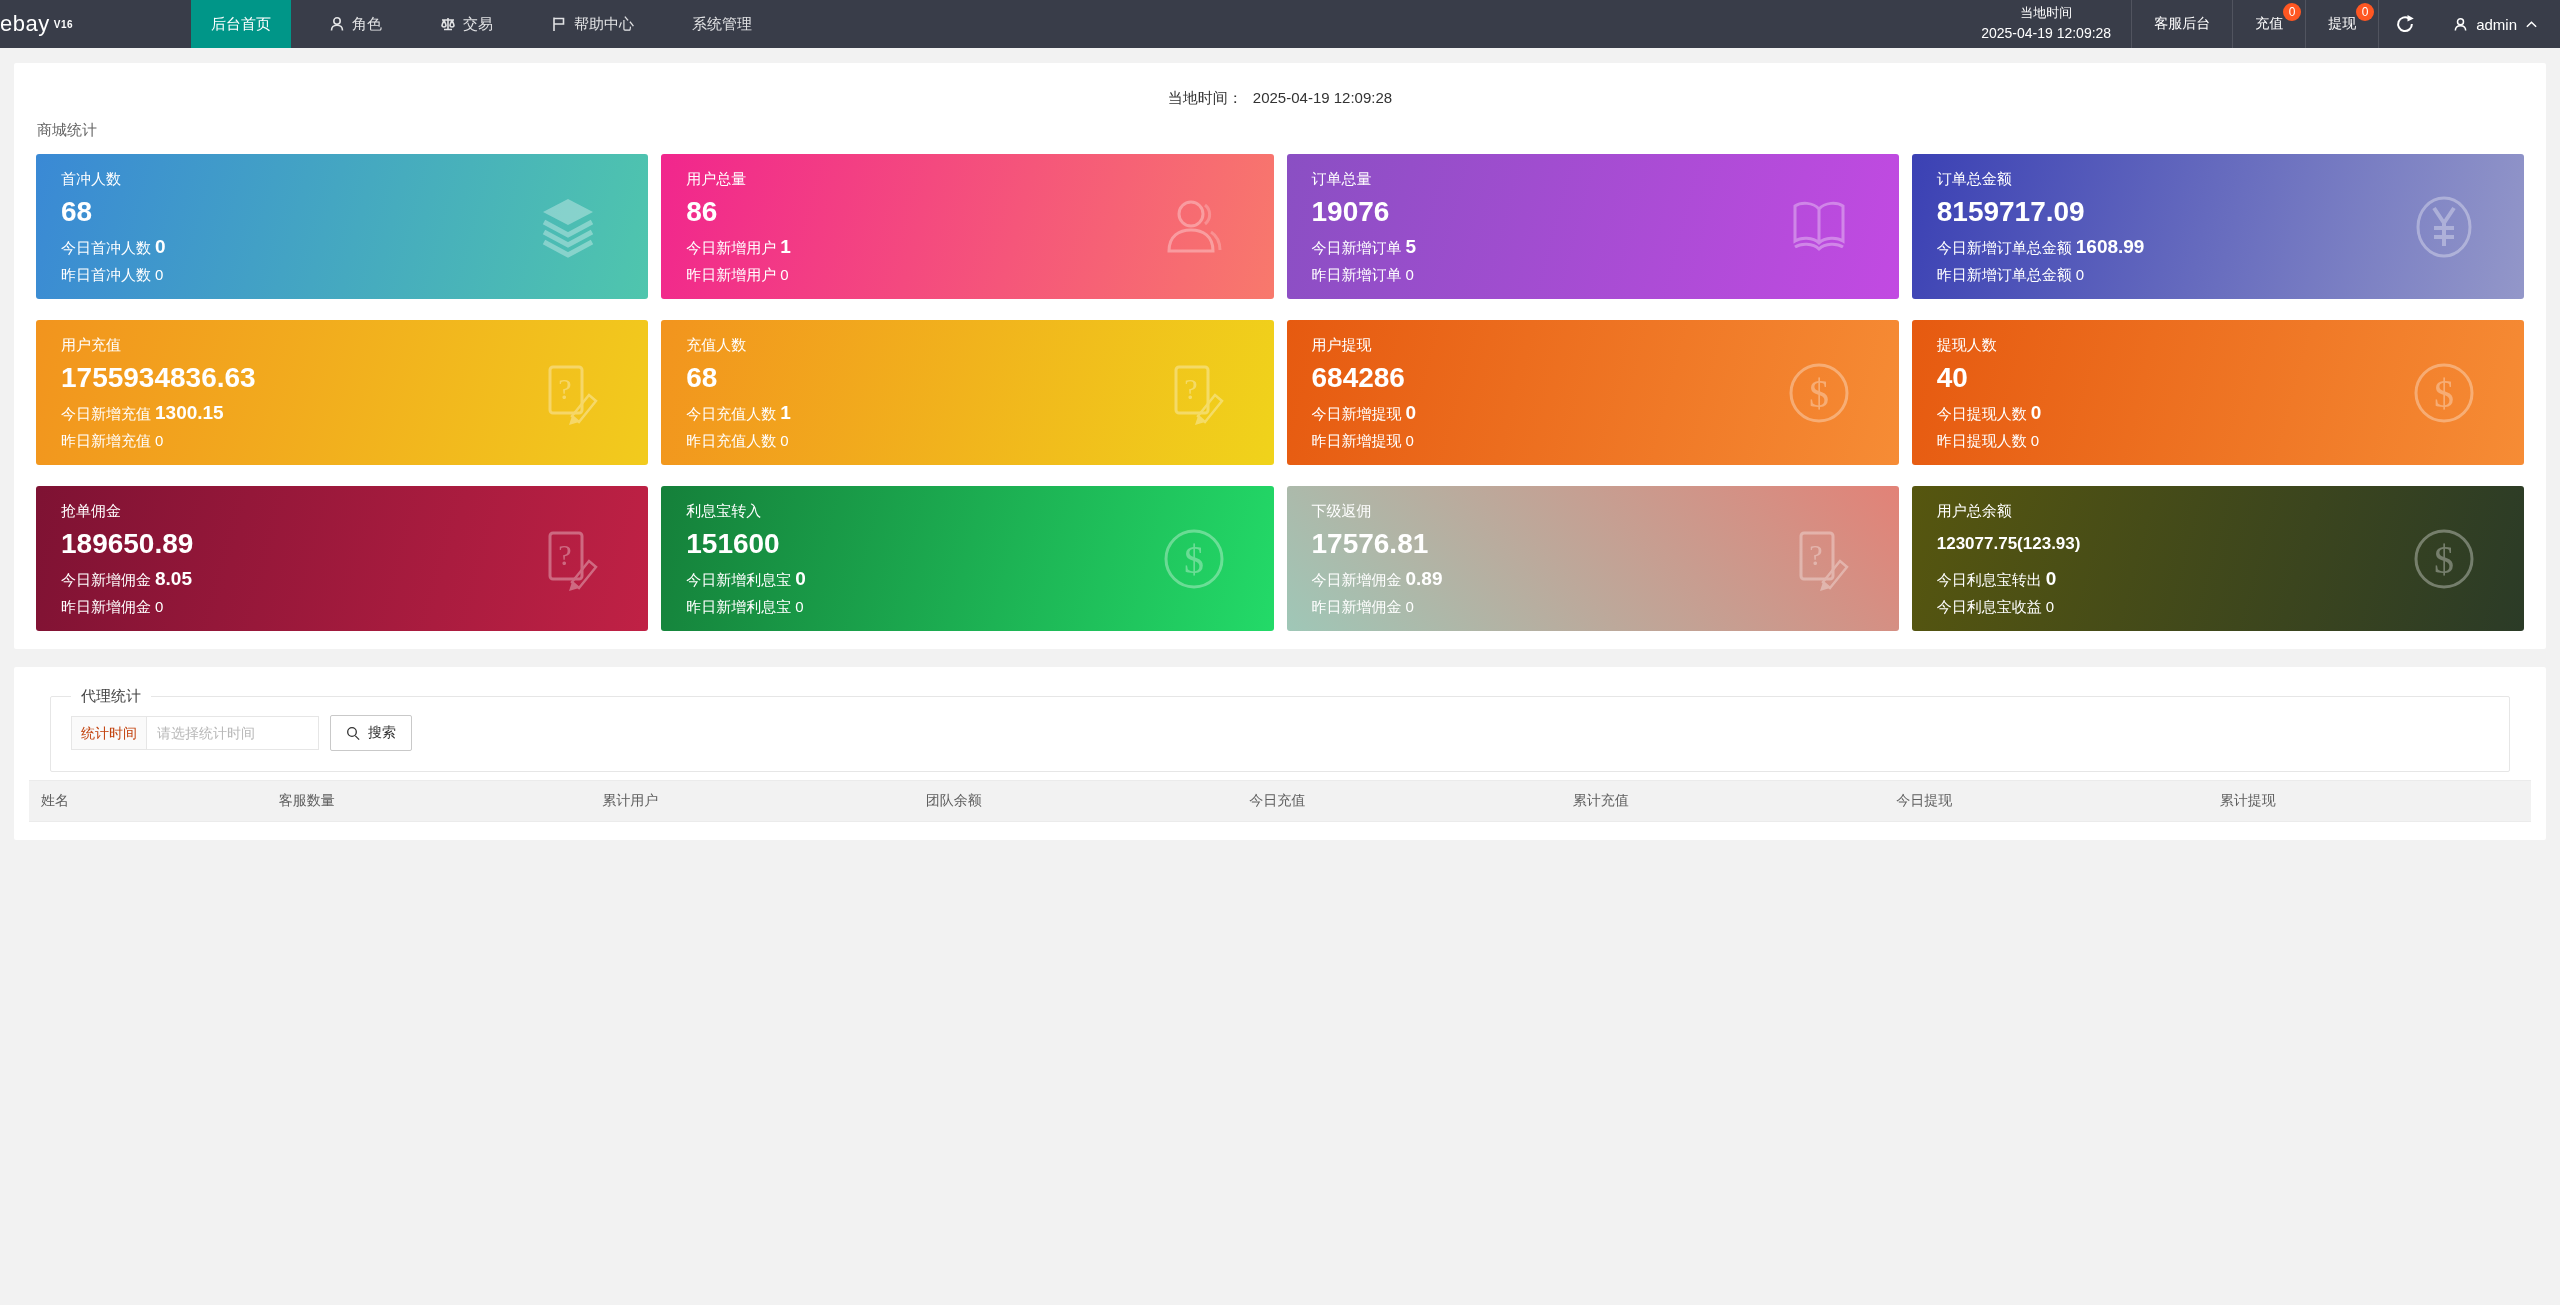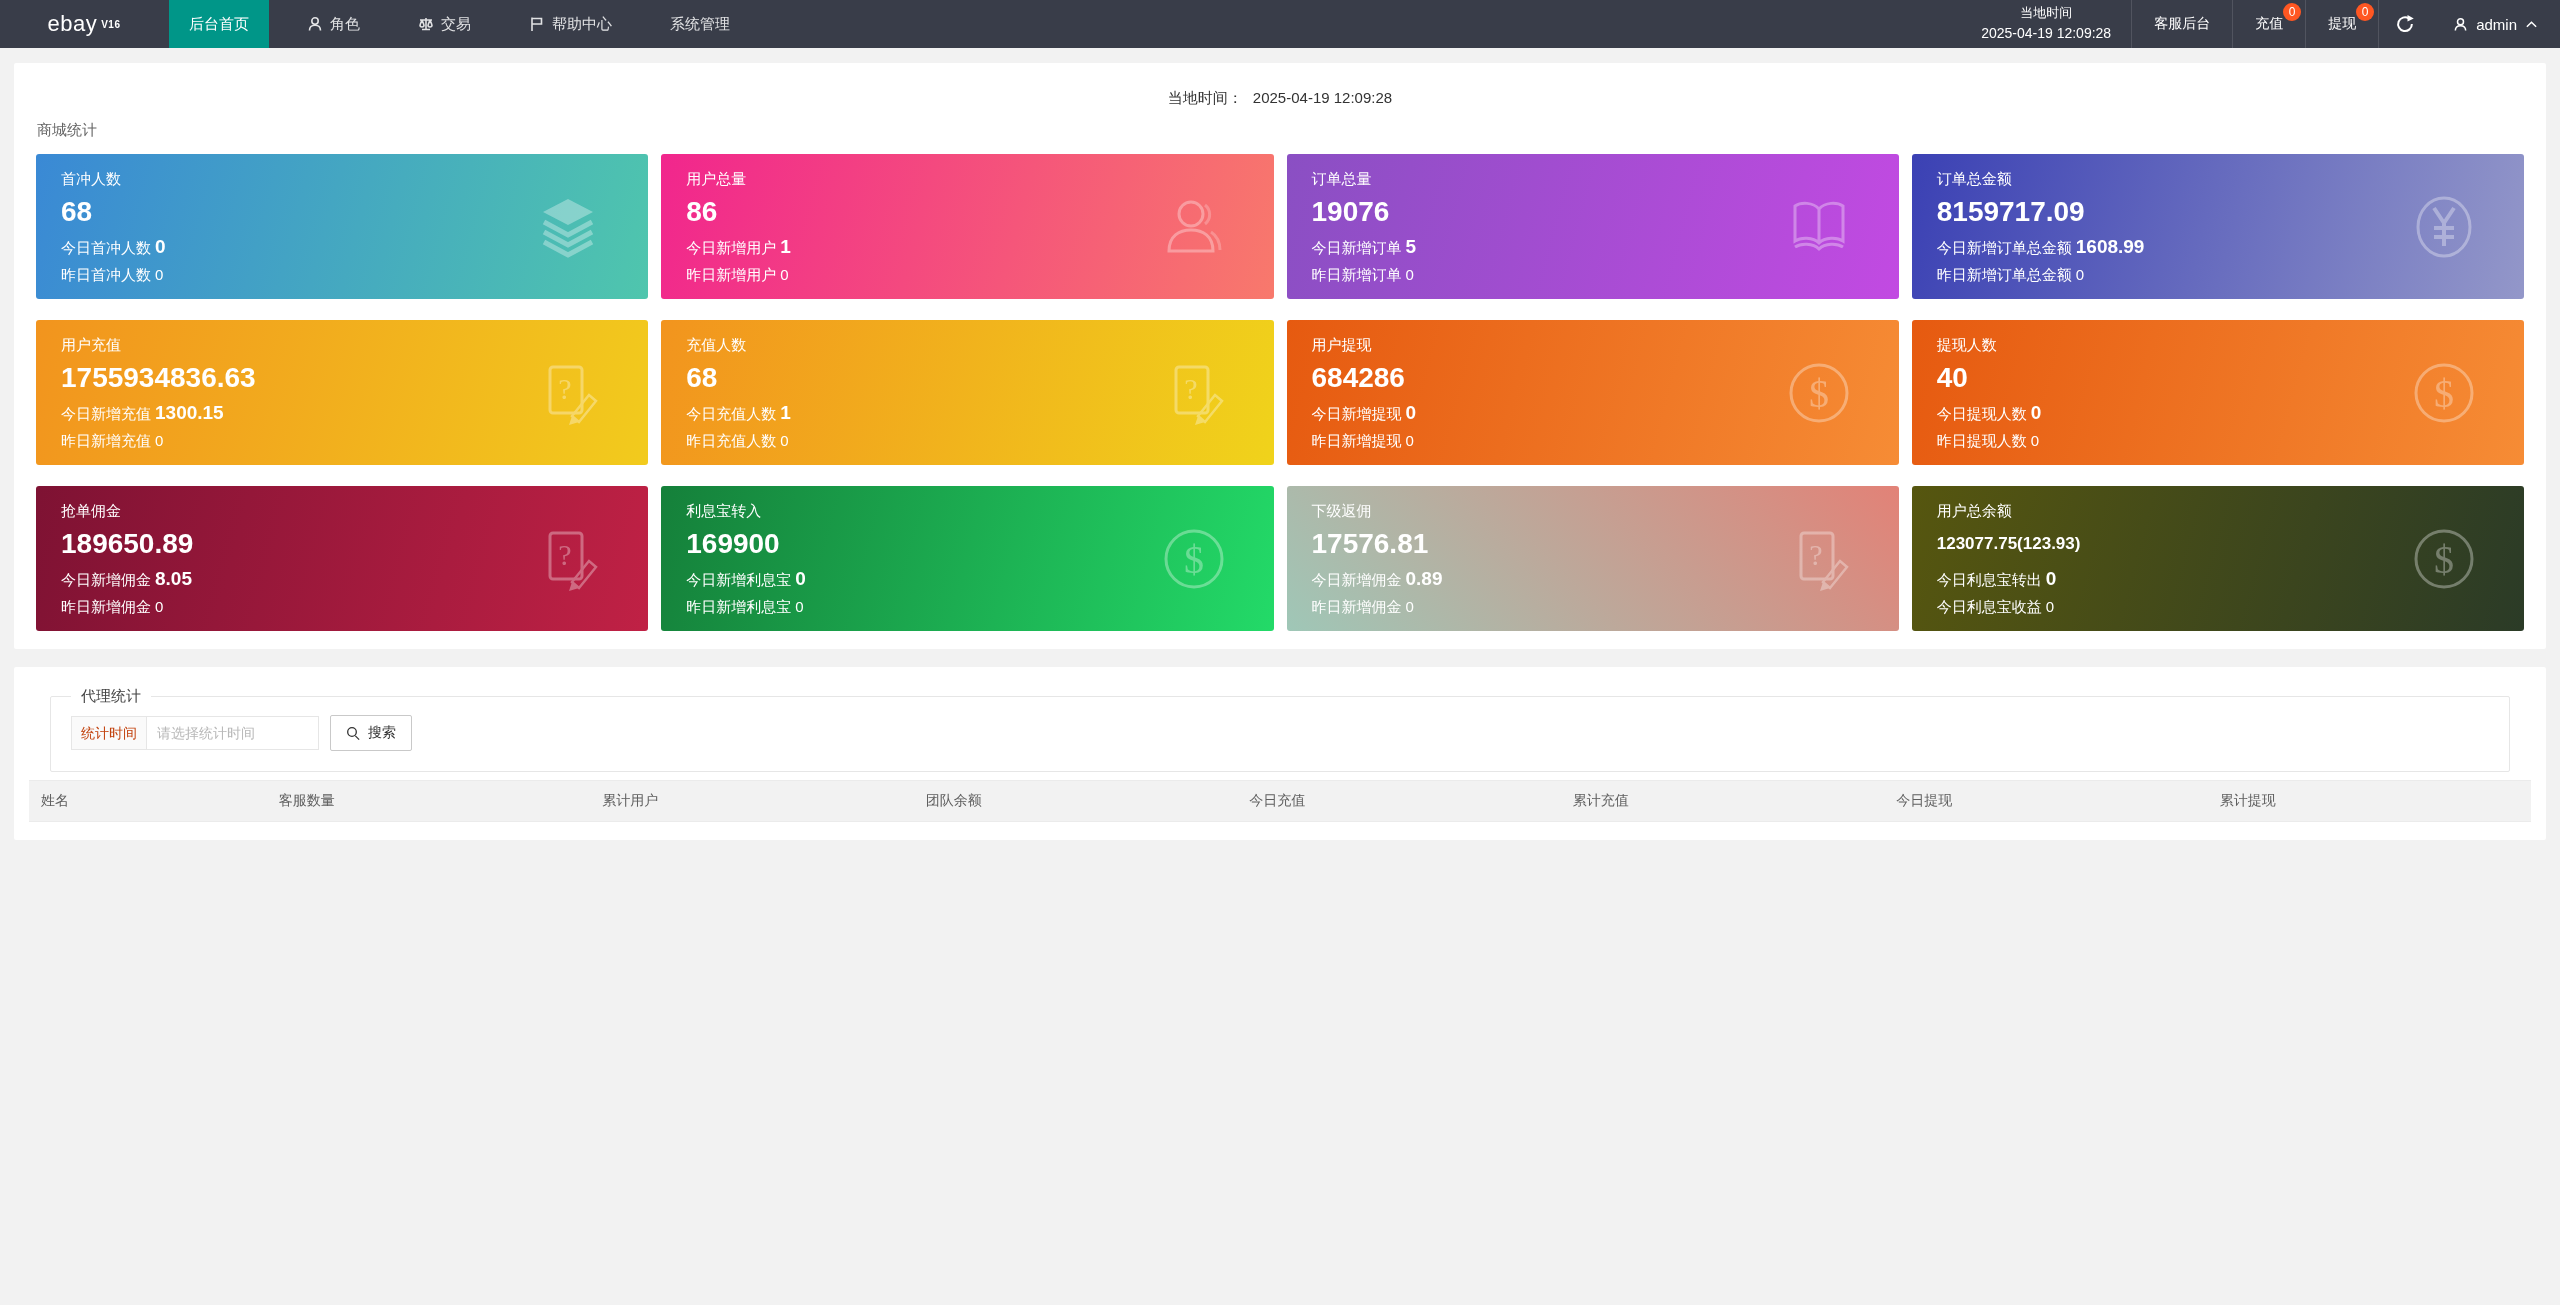--- a/index.html
+++ b/index.html
@@ -7,21 +7,21 @@
   body {
     background: #f2f2f2;
     font-family: "Liberation Sans", "DejaVu Sans", sans-serif;
     color: #333;
   }
   
   .navbar {
     height: 48px; background: #393d49; display: flex; align-items: stretch; color: #fff;
   }
   .logo {
-    width: 168px; display: flex; align-items: center; justify-content: center;
+    width: 190px; display: flex; align-items: center; 
     font-size: 22px; color: #fff; letter-spacing: 0.5px; cursor: pointer;
   }
   .logo sup { font-size: 10px; font-weight: bold; margin-left: 4px; }
   .nav-left { display: flex; align-items: stretch; }
   .nav-item {
     display: flex; align-items: center; gap: 7px; padding: 0 20px; margin: 0 9px;
     font-size: 15px; color: rgba(255,255,255,0.85); cursor: pointer; white-space: nowrap; text-align: center;
   }
   .nav-item.active { background: #009688; color: #fff; margin: 0 9px 0 1px; }
   .nav-item svg { width: 16px; height: 16px; stroke: currentColor; fill: none; stroke-width: 1.6; }
@@ -314,21 +314,21 @@
         <div class="card-title">抢单佣金</div>
         <div class="card-value">189650.89</div>
         <div class="card-line"><span>今日新增佣金</span><span class="line-val">8.05</span></div>
         <div class="card-line muted"><span>昨日新增佣金</span><span class="line-val">0</span></div>
         <svg class="card-icon">
           <use href="#sym-docedit"></use>
         </svg>
       </div>
       <div class="stat-card" style="background: linear-gradient(105deg, rgb(21, 128, 58), rgb(35, 218, 104));">
         <div class="card-title">利息宝转入</div>
-        <div class="card-value">169900</div>
+        <div class="card-value">151600</div>
         <div class="card-line"><span>今日新增利息宝</span><span class="line-val">0</span></div>
         <div class="card-line muted"><span>昨日新增利息宝</span><span class="line-val">0</span></div>
         <svg class="card-icon">
           <use href="#sym-dollar"></use>
         </svg>
       </div>
       <div class="stat-card" style="background: linear-gradient(45deg, rgb(159, 199, 183), rgb(226, 130, 119));">
         <div class="card-title">下级返佣</div>
         <div class="card-value">17576.81</div>
         <div class="card-line"><span>今日新增佣金</span><span class="line-val">0.89</span></div>

